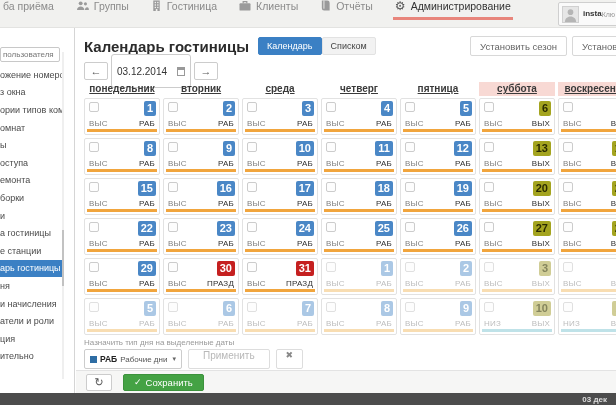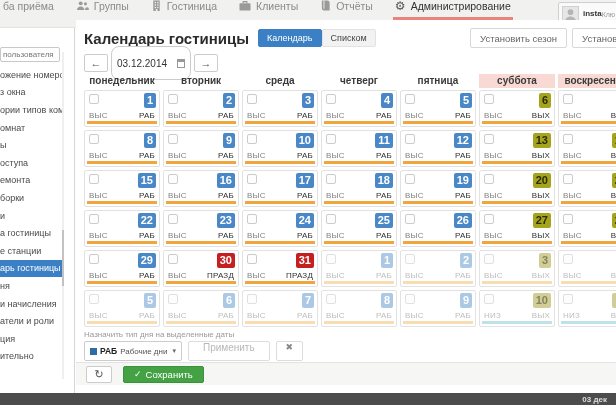--- a/index.html
+++ b/index.html
@@ -33,41 +33,41 @@
     font-size:8px;color:#777;padding:0 2px;display:flex;align-items:center;white-space:nowrap;overflow:hidden;background:#fff;}
   .sb-list{width:62px;}
   .sb-item{height:17.6px;display:flex;align-items:center;font-size:9px;color:#4a4a4a;
     white-space:nowrap;overflow:hidden;cursor:pointer;}
   .sb-item.selected{background:var(--accent-blue,#3b80c4);color:#fff;}
   .sb-item.gap{margin-top:0;}
   .sb-scroll{position:absolute;right:10px;top:24px;bottom:14px;width:2px;background:#efefef;}
   .sb-thumb{position:absolute;left:0;top:178px;width:2px;height:56px;background:#c2c2c2;}
 
   
-  .main{position:absolute;left:76px;top:20px;width:540px;height:365px;background:#fff;overflow:hidden;}
+  .main{position:absolute;left:76px;top:28px;width:540px;height:365px;background:#fff;overflow:hidden;}
   .title-row{display:flex;align-items:center;margin:8px 0 0 8px;height:20px;}
   .page-title{font-size:15px;font-weight:bold;color:#2b2b2b;white-space:nowrap;}
   .view-toggle{display:flex;margin-left:9px;}
   .vt-btn{font-size:9px;padding:3px 8px;border-radius:2px;color:#444;background:#f2f2f2;
     border:1px solid #e2e2e2;cursor:pointer;white-space:nowrap;}
   .vt-btn.active{background:var(--accent-blue,#3b80c4);border-color:var(--accent-blue,#3b80c4);color:#fff;}
   .top-actions{position:absolute;top:8px;left:394px;display:flex;gap:5px;}
   .action-btn{font-size:9.5px;color:#666;background:#fff;border:1px solid #d8d8d8;border-radius:2px;
     padding:0 9px;height:20px;display:flex;align-items:center;white-space:nowrap;}
   .action-btn.cut{width:110px;overflow:hidden;}
 
   .date-nav{display:flex;gap:3px;margin:6px 0 0 8px;align-items:center;height:18px;}
   .dn-btn{width:24px;height:18px;border:1px solid #ccc;border-radius:2px;background:#fff;color:#555;
     font-size:11px;display:flex;align-items:center;justify-content:center;cursor:pointer;line-height:1;}
-  .dn-date{width:80px;height:18px;border:1px solid #ccc;border-radius:8px;background:#fff;display:flex;
+  .dn-date{width:80px;height:18px;border:1px solid #ccc;border-radius:3px;background:#fff;display:flex;
     align-items:center;justify-content:space-between;padding:16px 5px;font-size:10px;color:#333;}
   .cal-glyph{width:8px;height:9px;border:1px solid #999;border-top:3px solid #999;display:inline-block;}
 
   .weekday-row{display:grid;grid-template-columns:repeat(7,76px);gap:3px;margin:2px 0 0 8px;}
-  .wd{font-size:10px;font-weight:bold;color:#3a3a3a;text-align:center;padding:1px 0 2px 0;white-space:nowrap;overflow:hidden;}
+  .wd{font-size:10px;font-weight:bold;color:#3a3a3a;text-align:center;padding:1px 0 2px 0;white-space:nowrap;overflow:hidden;text-decoration:underline;}
   .wd.weekend{background:var(--weekend-header-pink,#f8d9d4);}
 
   .cal-grid{display:grid;grid-template-columns:repeat(7,76px);gap:3px;grid-auto-rows:37px;margin:2px 0 0 8px;}
   .cal-cell{position:relative;background:#fff;border:1px solid #e2e2e2;border-radius:2px;}
   .cb{position:absolute;top:3px;left:4px;width:10px;height:10px;border:1px solid #ccc;border-radius:2px;background:#fdfdfd;}
   .other .cb{border-color:#e0e0e0;}
   .daynum{position:absolute;top:2px;right:3px;min-width:12px;text-align:center;font-size:11px;
     font-weight:bold;padding:0 3px;border-radius:2px;height:15px;line-height:15px;}
   .t-rab{background:var(--workday-blue,#4a87c6);color:#fff;}
   .t-vyh{background:var(--weekend-olive,#a4a41f);color:#2b2b00;}

